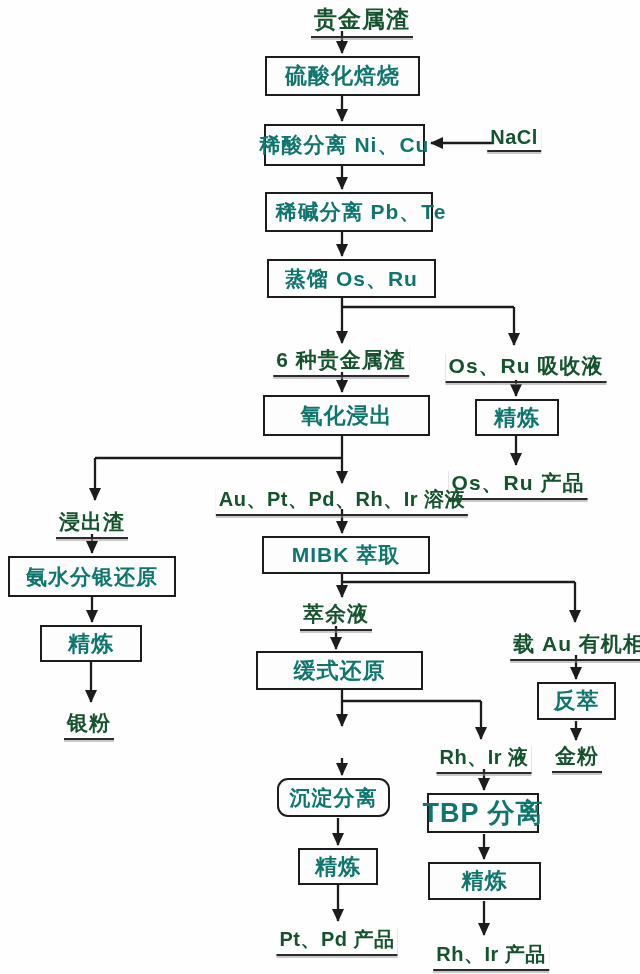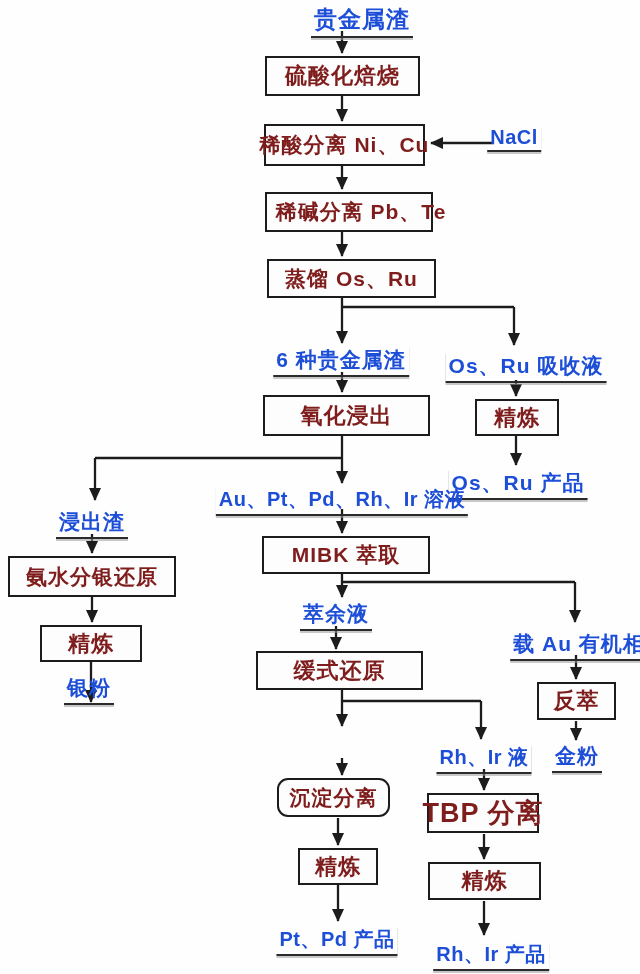--- a/index.html
+++ b/index.html
@@ -8,26 +8,26 @@
     font-family:"Liberation Sans","DejaVu Sans",sans-serif;
     color:#1b1b1b;overflow:hidden;
   }
   svg.wires{position:absolute;left:0;top:0;z-index:1;}
   svg.wires path{stroke:#1c1c1c;stroke-width:2.3;fill:none;}
   .node{
     position:absolute;z-index:2;background:#fdfdfd;
     border:2px solid #1c1c1c;box-sizing:border-box;
     display:flex;align-items:center;justify-content:center;
     font-size:22px;font-weight:600;letter-spacing:1px;white-space:nowrap;
-    color:#7f1d1d;
+    color:#0f766e;
   }
   .lbl{
     position:absolute;z-index:2;transform:translateX(-50%);
     font-size:21px;font-weight:600;letter-spacing:1px;white-space:nowrap;
-    padding:0 3px 1px 3px;color:#1d4ed8;
+    padding:0 3px 1px 3px;color:#14532d;
     border-bottom:2px solid #2b2b2b;
     box-shadow:0 2px 0 rgba(155,155,155,0.55);
   }
   .lbl.sm{font-size:20px;letter-spacing:0.5px;}
 </style>
 </head>
 <body>
 
 <div class="canvas">
 
@@ -71,21 +71,21 @@
     <path d="M484,834 L484,859" marker-end="url(#ah)"></path>
     <path d="M484,901 L484,935" marker-end="url(#ah)"></path>
   </svg>
 
   <div class="lbl" style="left:362px;top:4px;font-size:23px;">贵金属渣</div>
   <div class="lbl sm" style="left:514px;top:126px;">NaCl</div>
   <div class="lbl" style="left:341px;top:346px;">6 种贵金属渣</div>
   <div class="lbl" style="left:518px;top:469px;">Os、Ru 产品</div>
   <div class="lbl" style="left:526px;top:352px;">Os、Ru 吸收液</div>
   <div class="lbl" style="left:92px;top:508px;">浸出渣</div>
-  <div class="lbl" style="left:89px;top:674px;">银粉</div>
+  <div class="lbl" style="left:89px;top:709px;">银粉</div>
   <div class="lbl sm" style="left:342px;top:486px;">Au、Pt、Pd、Rh、Ir 溶液</div>
   <div class="lbl" style="left:336px;top:600px;">萃余液</div>
   <div class="lbl" style="left:579px;top:630px;">载 Au 有机相</div>
   <div class="lbl" style="left:577px;top:742px;">金粉</div>
   <div class="lbl sm" style="left:337px;top:926px;">Pt、Pd 产品</div>
   <div class="lbl sm" style="left:484px;top:744px;">Rh、Ir 液</div>
   <div class="lbl sm" style="left:491px;top:941px;">Rh、Ir 产品</div>
 
   <div class="node" style="left:265px;top:56px;width:155px;height:40px;">硫酸化焙烧</div>
   <div class="node" style="left:264px;top:124px;width:161px;height:42px;font-size:21px;">稀酸分离 Ni、Cu</div>

